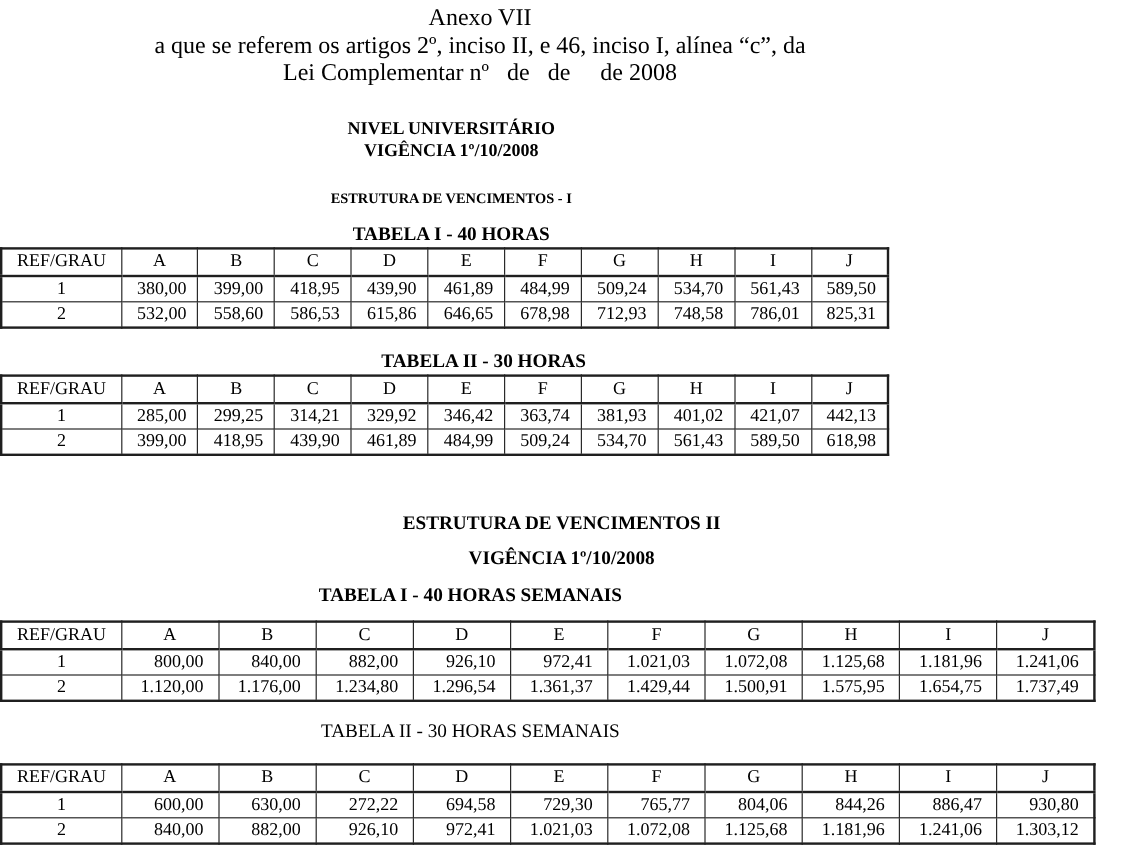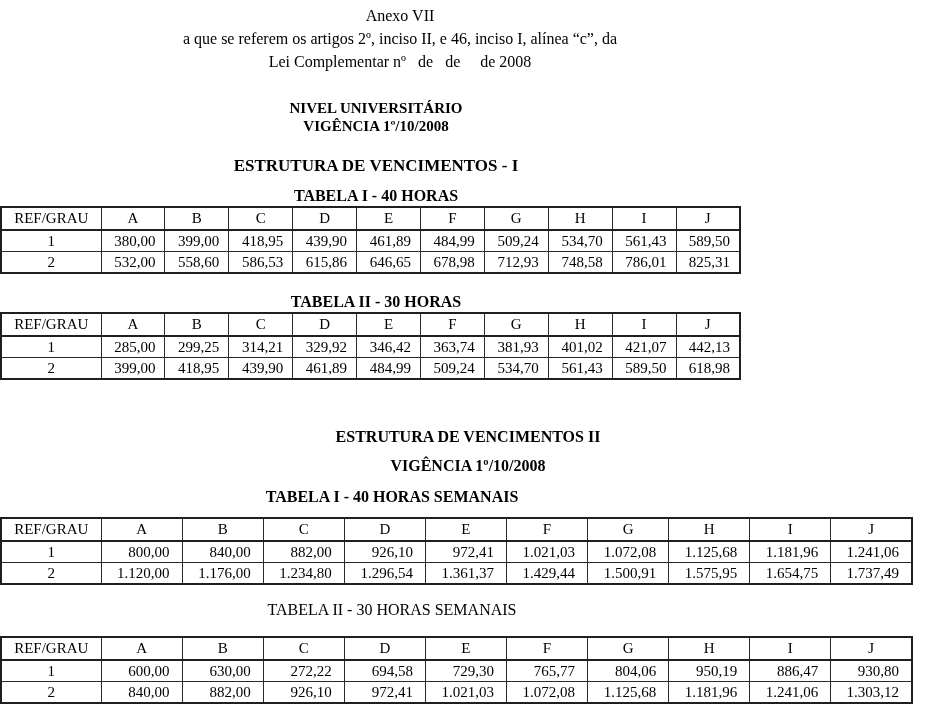--- a/index.html
+++ b/index.html
@@ -11,50 +11,50 @@
     font-family: "Liberation Serif", "DejaVu Serif", serif;
     overflow: hidden;
   }
   .doc { position: relative; width: 936px; height: 716px; }
 
   
   .hdr {
     width: 800px;
     margin-top: 4px;
     text-align: center;
-    font-size: 16px;
+    font-size: 20px;
     line-height: 23px;
   }
   .pre { white-space: pre; }
 
   .sec1-heading {
     width: 752px;
     margin-top: 26px;
     text-align: center;
     font-size: 15px;
     font-weight: bold;
     line-height: 18px;
   }
   .sec1-sub {
     width: 752px;
     margin-top: 22px;
     text-align: center;
-    font-size: 17px;
+    font-size: 12px;
     font-weight: bold;
     line-height: 17px;
   }
   .tbl-title {
     width: 752px;
     text-align: center;
     font-size: 16px;
     font-weight: bold;
     line-height: 17px;
   }
   .tt1 { margin-top: 13px; }
-  .tt2 { margin-top: 19px; }
+  .tt2 { margin-top: 19px; padding-left: 27px; }
 
   .sec2-heading {
     width: 936px;
     margin-top: 48px;
     text-align: center;
     font-size: 16px;
     font-weight: bold;
     line-height: 17px;
   }
   .sec2-vig {
@@ -338,21 +338,21 @@
       <tbody>
         <tr>
           <td class="ref">1</td>
           <td class="num">600,00</td>
           <td class="num">630,00</td>
           <td class="num">272,22</td>
           <td class="num">694,58</td>
           <td class="num">729,30</td>
           <td class="num">765,77</td>
           <td class="num">804,06</td>
-          <td class="num">950,19</td>
+          <td class="num">844,26</td>
           <td class="num">886,47</td>
           <td class="num">930,80</td>
         </tr>
         <tr>
           <td class="ref">2</td>
           <td class="num">840,00</td>
           <td class="num">882,00</td>
           <td class="num">926,10</td>
           <td class="num">972,41</td>
           <td class="num">1.021,03</td>

